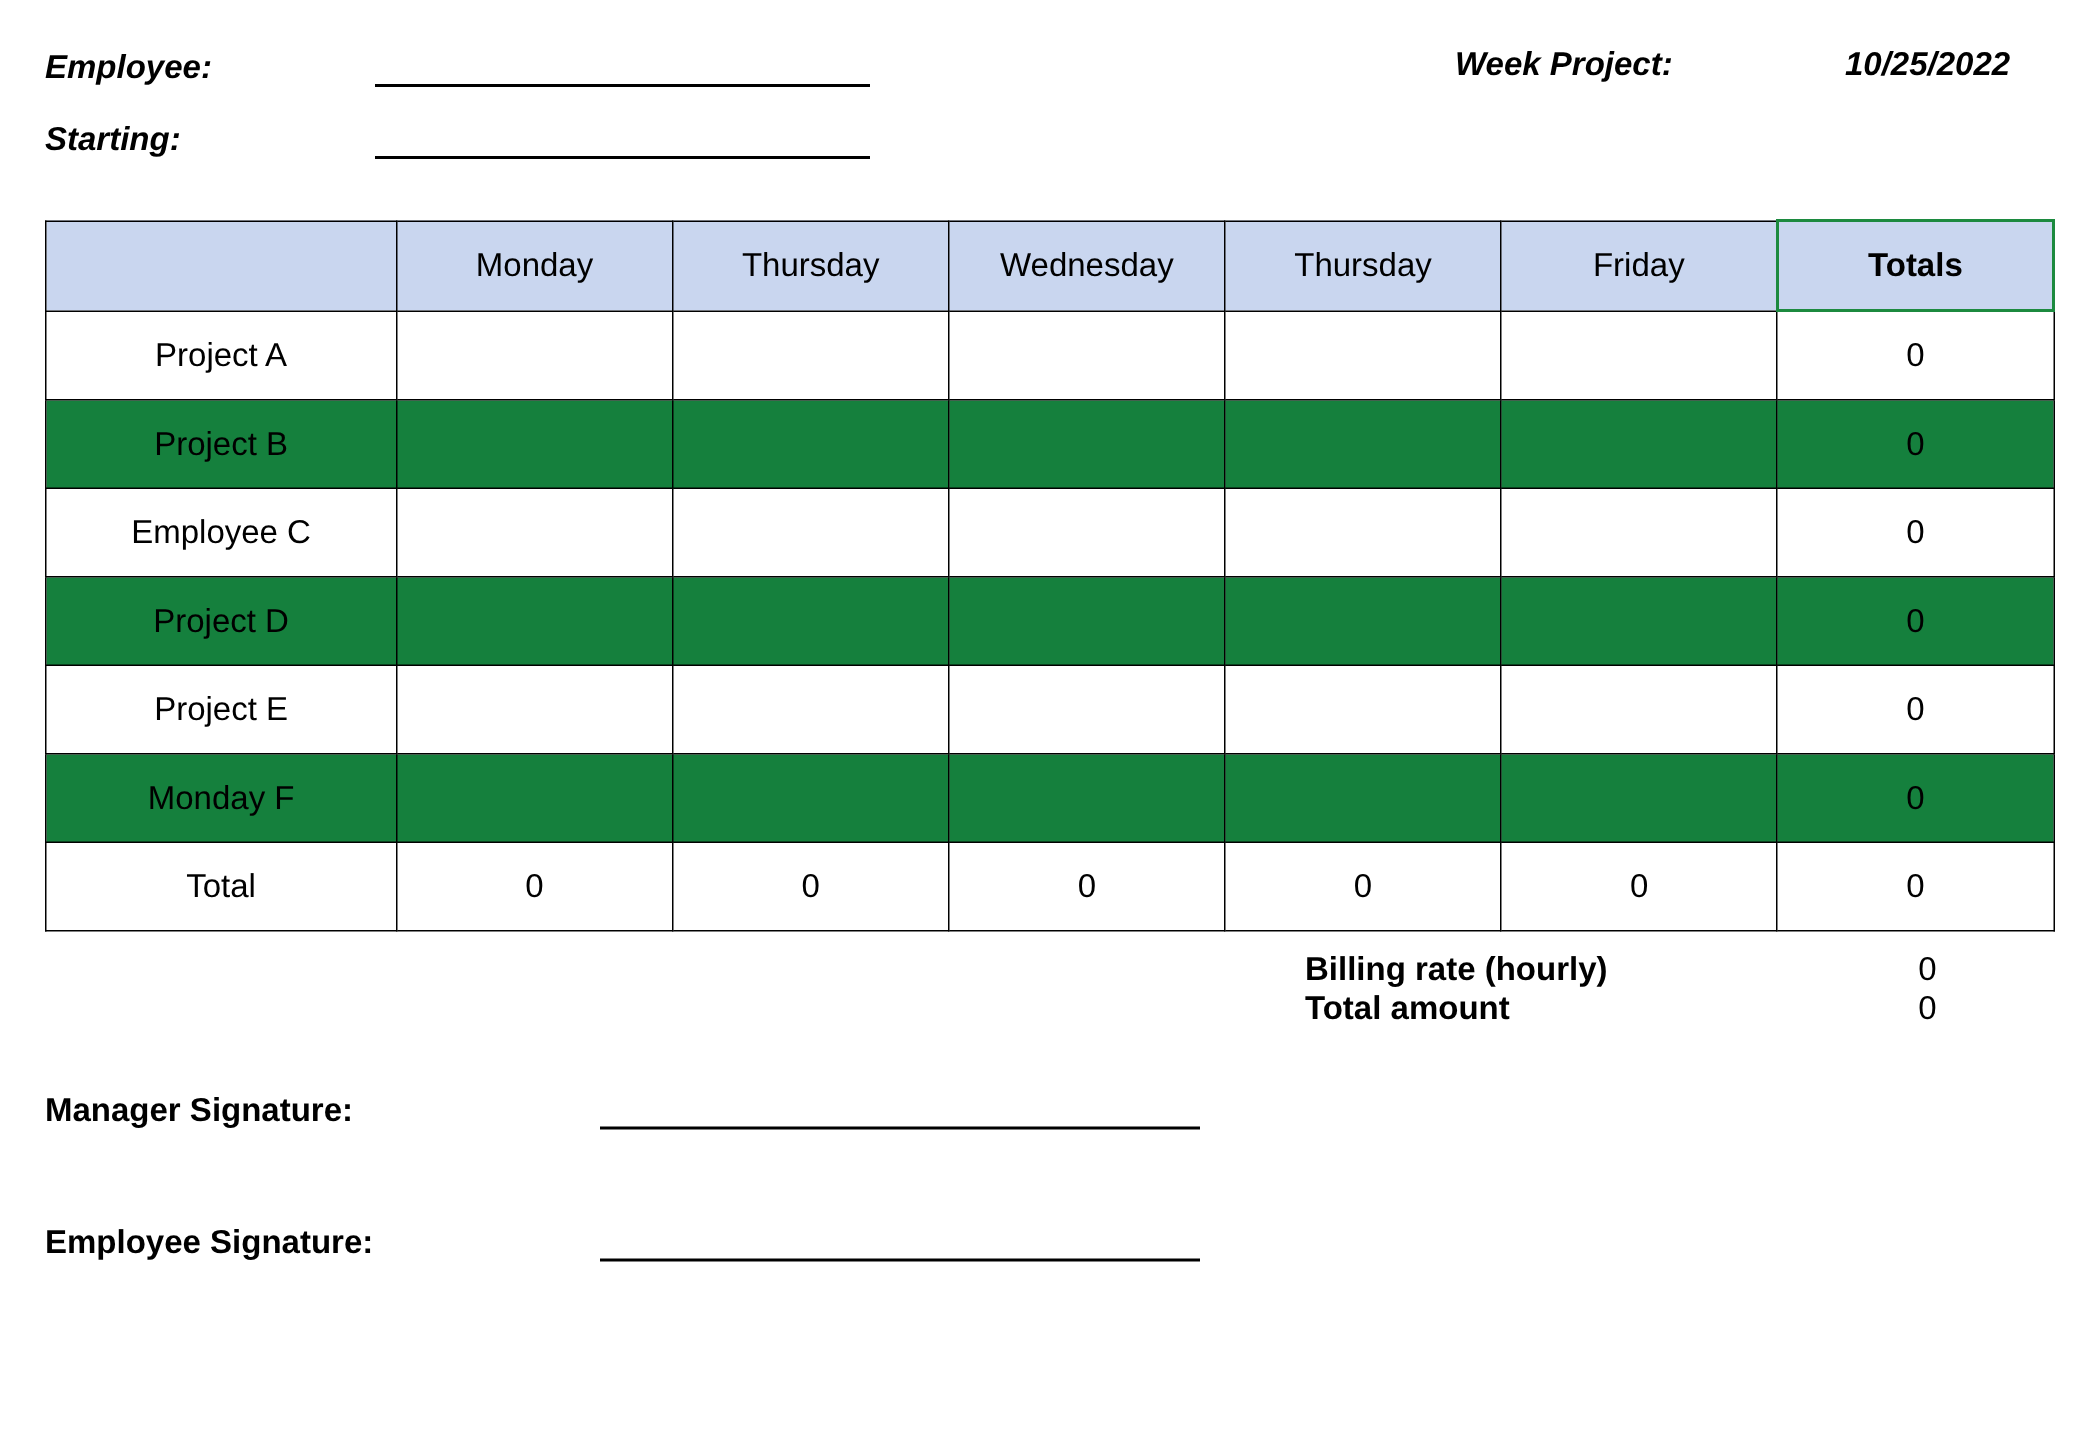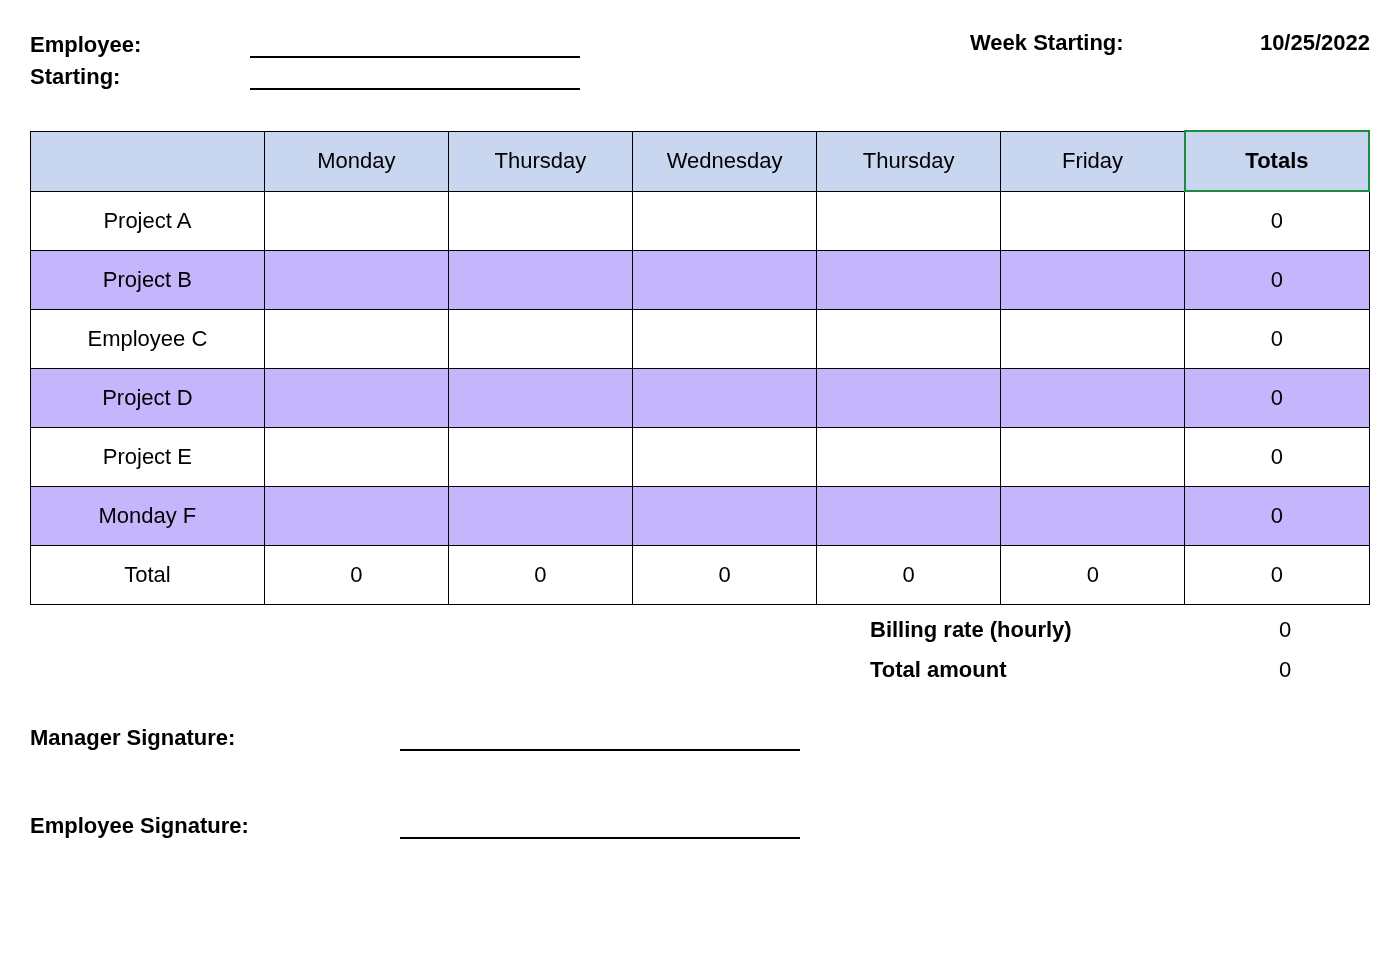--- a/index.html
+++ b/index.html
@@ -11,36 +11,36 @@
       font-size: 22px;
     }
     .header-section {
       display: flex;
       justify-content: space-between;
       margin-bottom: 40px;
     }
     .left-header, .right-header {
       display: flex;
       flex-direction: column;
-      gap: 4px;
+      gap: 20px;
+      font-style: italic;
     }
     .field-row {
       display: flex;
       align-items: flex-end;
     }
     .field-label {
       font-weight: bold;
       width: 220px;
     }
     .right-header .field-label {
       width: 260px;
     }
     .field-value-right {
       font-weight: bold;
-      text-align: right;
       min-width: 140px;
     }
     .underline-space {
       border-bottom: 2px solid #000;
       width: 330px;
       height: 28px;
       display: inline-block;
     }
     table.timesheet {
       width: 100%;
@@ -65,34 +65,33 @@
       font-weight: bold;
       border: 2.5px solid #1c8a3f;
     }
     table.timesheet td.projname {
       text-align: center;
     }
     table.timesheet td.numcell {
       text-align: center;
     }
     table.timesheet tr.shaded td {
-      background: #c4b5fd;
+      background: #15803d;
     }
     .col-name { width: 16%; }
     .col-day  { width: 12.6%; }
     .col-tot  { width: 12.6%; }
     .summary-section {
       display: flex;
       justify-content: flex-end;
       margin-bottom: 40px;
     }
     .summary-grid {
       display: grid;
       grid-template-columns: 330px 170px;
-      row-gap: 14px;
       align-items: center;
     }
     .summary-label { font-weight: bold; }
     .summary-value { text-align: center; }
     .sig-section {
       display: flex;
       flex-direction: column;
       gap: 60px;
       margin-top: 30px;
     }
@@ -119,21 +118,21 @@
       <span class="field-label">Employee:</span>
       <span class="underline-space"></span>
     </div>
     <div class="field-row">
       <span class="field-label">Starting:</span>
       <span class="underline-space"></span>
     </div>
   </div>
   <div class="right-header">
     <div class="field-row">
-      <span class="field-label">Week Starting:</span>
+      <span class="field-label">Week Project:</span>
       <span class="field-value-right">10/25/2022</span>
     </div>
   </div>
 </div>
 
 <table class="timesheet">
   <colgroup>
     <col class="col-name">
       <col class="col-day">
       <col class="col-day">

